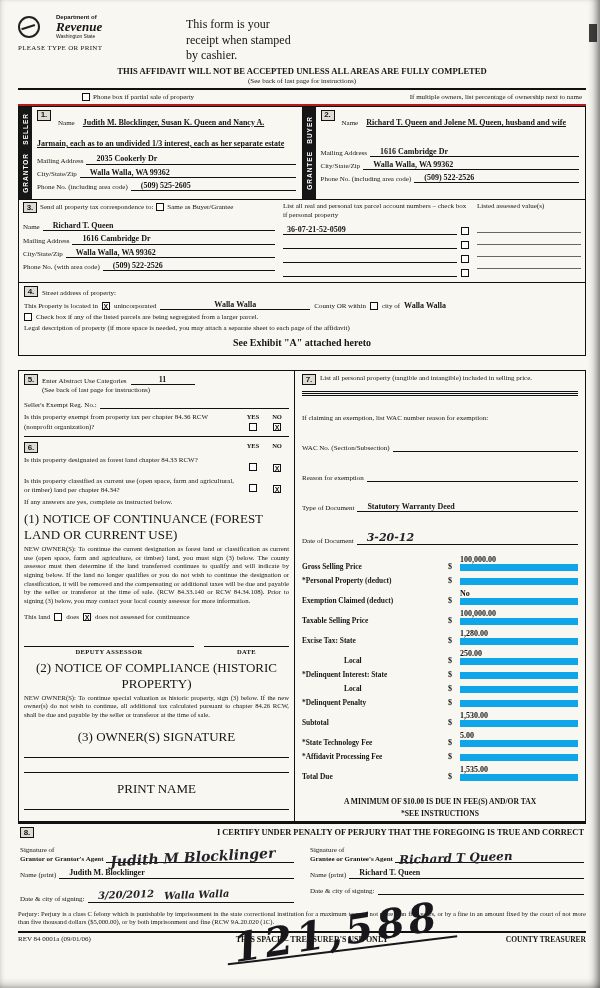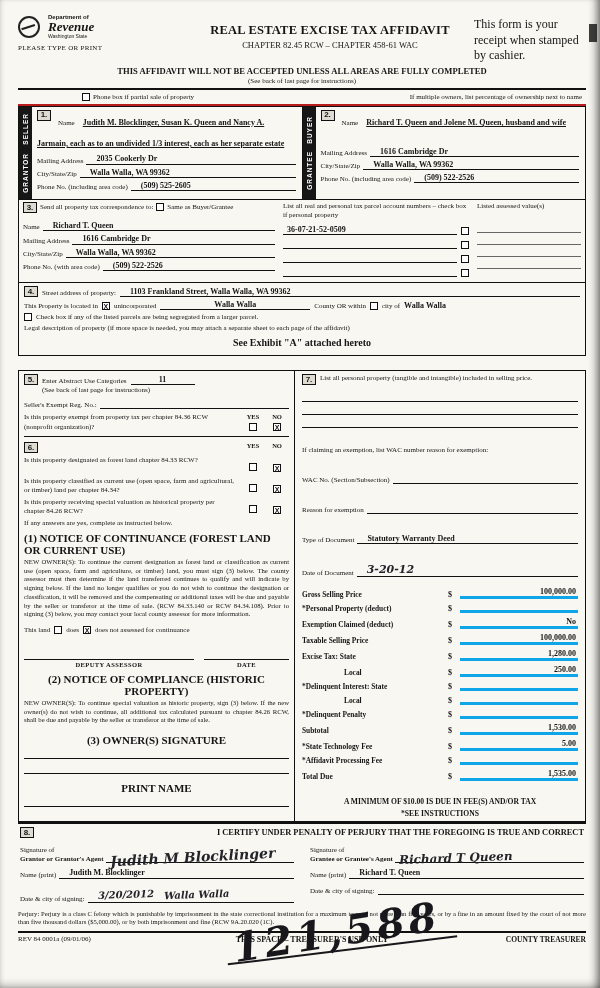--- a/index.html
+++ b/index.html
@@ -13,21 +13,21 @@
   font-family:"Liberation Sans",sans-serif;font-size:7px;font-weight:bold;line-height:7px;text-align:center;vertical-align:-1px}
 .num{display:inline-flex;flex:0 0 auto;align-items:center;justify-content:center;min-width:14px;height:11px;
   border:1px solid #111;background:#dedbd2;font-family:"Liberation Sans",sans-serif;font-size:8px;font-weight:bold;padding:0 1px}
 .fld{display:flex;align-items:flex-end;gap:3px}
 .fillv{flex:1;border-bottom:1px solid #111;font-weight:bold;font-size:8px;line-height:1.15;padding-left:10px;min-height:10px}
 .blankfill{flex:1;border-bottom:1px solid #111;min-height:10px}
 .uval{font-weight:bold;font-size:8px;text-decoration:underline;line-height:1.3}
 
 .hdr{display:flex;align-items:flex-start}
 .hdr-left{width:168px}
-.logo{display:flex;align-items:center;gap:8px}
+.logo{display:flex;align-items:center;gap:16px}
 .logo-circle{width:22px;height:22px;border:2px solid #222;border-radius:50%;position:relative;flex:0 0 auto}
 .logo-circle:before{content:"";position:absolute;left:2px;right:2px;top:8px;height:5px;border-top:2px solid #222;transform:rotate(-18deg)}
 .logo-text{display:flex;flex-direction:column;line-height:1.05}
 .lt1{font-size:6px;font-weight:bold;font-family:"Liberation Sans",sans-serif}
 .lt2{font-size:13px;font-style:italic;font-weight:bold}
 .lt3{font-size:5px;font-family:"Liberation Sans",sans-serif}
 .please{font-size:7px;margin-top:5px;letter-spacing:.3px}
 .hdr-center{flex:1;text-align:center;padding-top:9px}
 .title{font-size:12.5px;font-weight:bold;letter-spacing:.2px}
 .chapter{font-size:8.5px;margin-top:2px}
@@ -79,21 +79,21 @@
 .absfill{width:64px;border-bottom:1px solid #111;text-align:center;font-weight:bold;font-size:8px;flex:0 0 auto}
 .s5indent{padding-left:18px;margin-top:1px}
 .q5{display:flex;margin-top:4px;align-items:flex-start}
 .qt{flex:1;font-size:7px;line-height:1.3;padding-right:4px}
 .cbcell{width:24px;flex:0 0 auto;text-align:center}
 .ynh{font-size:6.5px;font-weight:bold}
 .yncol{width:24px;flex:0 0 auto;display:flex;flex-direction:column;align-items:center;gap:3px}
 
 .sec6{padding-top:2px;display:flex;flex-direction:column;flex:1}
 .q6{display:flex;align-items:flex-start;margin-top:3px}
-.ntitle{font-weight:bold;font-size:11px;margin-top:5px}
+.ntitle{font-weight:normal;font-size:13px;margin-top:5px}
 .center{text-align:center}
 .npara{font-size:6.7px;line-height:1.3;text-align:justify;margin-top:2px}
 .landrow{display:flex;align-items:center;gap:4px;margin-top:7px;font-size:7px}
 .dsigrow{display:flex;gap:10px;margin-top:18px}
 .dsl{flex:2;border-bottom:1px solid #111;height:8px}
 .dsr{flex:1;border-bottom:1px solid #111;height:8px}
 .dlabels{display:flex;gap:10px;font-size:6.5px;font-weight:bold;letter-spacing:.4px;margin-top:1px}
 .dlabels .a{flex:2;text-align:center}
 .dlabels .b{flex:1;text-align:center}
 .ownline{border-bottom:1px solid #111;height:13px}
@@ -102,21 +102,21 @@
 .s7head{display:flex;gap:4px;align-items:flex-start}
 .s7head .lbl{line-height:1.35}
 .blank7{border-bottom:1px solid #111;height:13px}
 .mt18{margin-top:18px}
 .mt8{margin-top:20px}
 .handv{font-family:"DejaVu Serif",serif;font-style:italic;font-weight:bold;color:#23232a;font-size:11px;text-decoration:none}
 .feerow{display:flex;align-items:flex-end;margin-top:4px;font-size:7.4px}
 .feerow .fl{flex:1;font-weight:bold}
 .feerow.indent .fl{padding-left:42px}
 .feerow .cur{width:12px;font-weight:bold;font-size:8px;flex:0 0 auto}
-.feerow .fv{width:118px;flex:0 0 auto;border-bottom:3px solid #0ea5e9;text-align:right;font-weight:bold;font-size:8px;min-height:10px;padding-right:2px}
+.feerow .fv{width:118px;flex:0 0 auto;border-bottom:7px solid #0ea5e9;text-align:left;font-weight:bold;font-size:8px;min-height:10px;padding-right:2px}
 .minnote{font-weight:bold;font-size:7.6px;text-align:center;margin-top:16px}
 .seeinstr{font-weight:bold;font-size:7.6px;text-align:center;margin-top:3px}
 
 .sec8{border-top:2px solid #111;padding:3px 2px 2px}
 .certrow{display:flex;align-items:center;gap:6px}
 .cert{flex:1;text-align:right;font-weight:bold;font-size:8.4px}
 .sigcols{display:flex;gap:16px;margin-top:5px}
 .sigcol{flex:1;min-width:0}
 .sigarea{display:flex;align-items:flex-end;gap:2px}
 .siglab{font-size:7px;line-height:1.25;flex:0 0 auto}
@@ -149,24 +149,20 @@
       <div class="logo">
         <span class="logo-circle"></span>
         <span class="logo-text">
           <span class="lt1">Department of</span>
           <span class="lt2">Revenue</span>
           <span class="lt3">Washington State</span>
         </span>
       </div>
       <div class="please">PLEASE TYPE OR PRINT</div>
     </div>
-    <div class="hdr-center">
-      <div class="title">REAL ESTATE EXCISE TAX AFFIDAVIT</div>
-      <div class="chapter">CHAPTER 82.45 RCW – CHAPTER 458-61 WAC</div>
-    </div>
     <div class="hdr-right">This form is your receipt when stamped by cashier.</div>
   </div>
   <div class="warning">THIS AFFIDAVIT WILL NOT BE ACCEPTED UNLESS ALL AREAS ARE FULLY COMPLETED</div>
   <div class="seeback">(See back of last page for instructions)</div>
   <div class="thickline"></div>
 
   <div class="toprow">
     <div class="cbrow">
       <span class="cb"></span>
       <span class="lbl">Phone box if partial sale of property</span>
@@ -283,21 +279,20 @@
         <div class="aline"></div>
         <div class="aline"></div>
       </div>
     </div>
   </div>
 
   <div class="sec4">
     <div class="s4row">
       <span class="num">4.</span>
       <span class="lbl">Street address of property:</span>
-      <span class="fillv">1103 Frankland Street, Walla Walla, WA  99362</span>
     </div>
     <div class="s4row">
       <span class="lbl">This Property is located in</span>
       <span class="cb">X</span>
       <span class="lbl">unincorporated</span>
       <span class="countyfill">Walla Walla</span>
       <span class="lbl">County OR within</span>
       <span class="cb"></span>
       <span class="lbl">city of</span>
       <span class="bold8">Walla Walla</span>
@@ -349,25 +344,20 @@
         <div class="q6">
           <span class="qt">Is this property designated as forest land chapter 84.33 RCW?</span>
           <span class="cbcell"><span class="cb"></span></span>
           <span class="cbcell"><span class="cb">X</span></span>
         </div>
         <div class="q6">
           <span class="qt">Is this property classified as current use (open space, farm and agricultural, or timber) land per chapter 84.34?</span>
           <span class="cbcell"><span class="cb"></span></span>
           <span class="cbcell"><span class="cb">X</span></span>
         </div>
-        <div class="q6">
-          <span class="qt">Is this property receiving special valuation as historical property per chapter 84.26 RCW?</span>
-          <span class="cbcell"><span class="cb"></span></span>
-          <span class="cbcell"><span class="cb">X</span></span>
-        </div>
         <div class="lbl" style="margin-top:3px">If any answers are yes, complete as instructed below.</div>
 
         <div class="ntitle">(1) NOTICE OF CONTINUANCE (FOREST LAND OR CURRENT USE)</div>
         <div class="npara">NEW OWNER(S): To continue the current designation as forest land or classification as current use (open space, farm and agriculture, or timber) land, you must sign (3) below. The county assessor must then determine if the land transferred continues to qualify and will indicate by signing below. If the land no longer qualifies or you do not wish to continue the designation or classification, it will be removed and the compensating or additional taxes will be due and payable by the seller or transferor at the time of sale. (RCW 84.33.140 or RCW 84.34.108). Prior to signing (3) below, you may contact your local county assessor for more information.</div>
 
         <div class="landrow">
           <span>This land</span>
           <span class="cb"></span>
           <span>does</span>
           <span class="cb">X</span>

